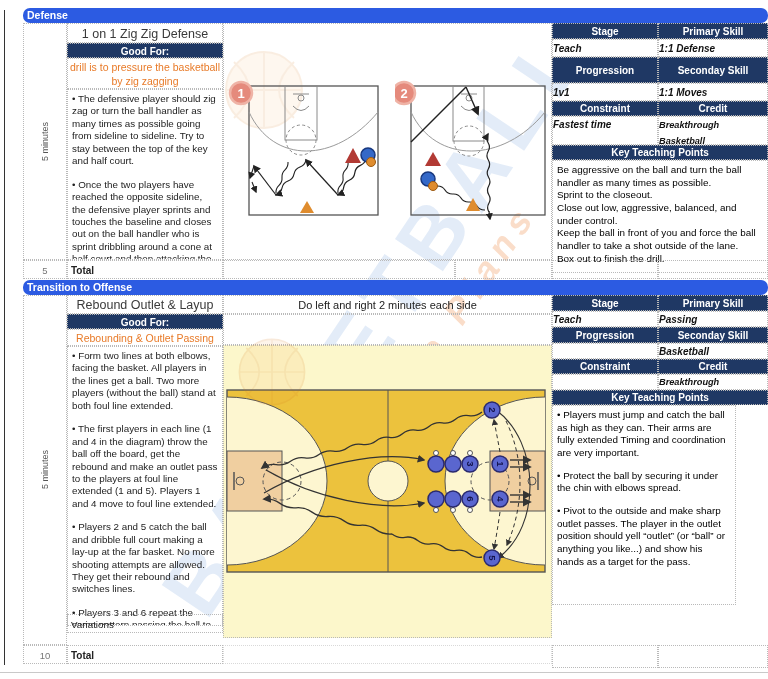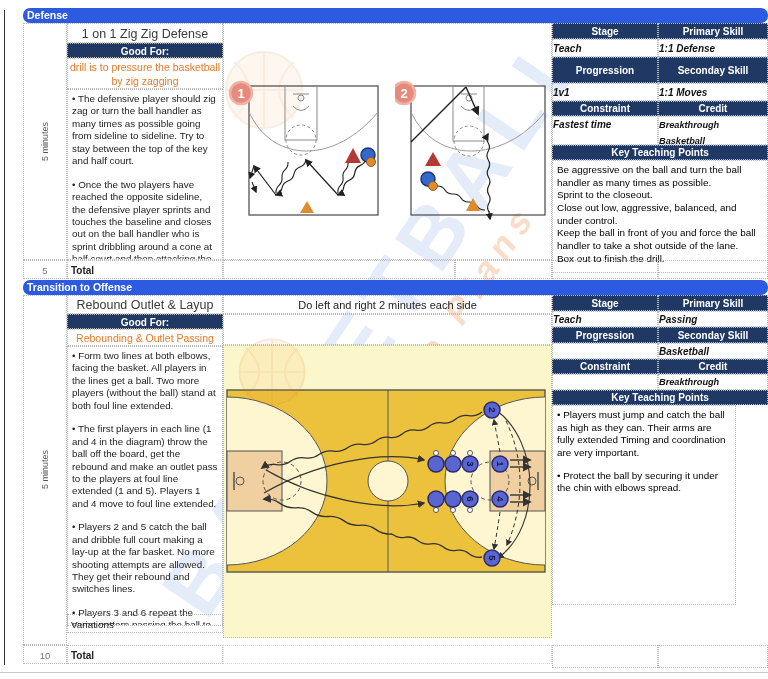--- a/index.html
+++ b/index.html
@@ -309,20 +309,21 @@
     <div class="val" style="width:106px;font-size:10px;line-height:15px;"></div>
     <div class="val" style="width:110px;font-size:9.2px;line-height:15px;">Breakthrough Basketball</div>
   </div>
   <div class="inforow" style="height:15px;">
     <div class="nhead" style="width:216px;font-size:10px;line-height:14px;">Key Teaching Points</div>
   </div>
   <div class="inforow" style="height:200px;">
     <div class="paras" style="width:184px;">
         <p>• Players must jump and catch the ball as high as they can. Their arms are fully extended Timing and coordination are very important.</p>
         <p>• Protect the ball by securing it under the chin with elbows spread.</p>
+        <p>• Pivot to the outside and make sharp outlet passes. The player in the outlet position should yell “outlet” (or “ball” or anything you like...) and show his hands as a target for the pass.</p>
       </div>
   </div>
 </div>
 
 <div class="cell num" style="left:23px;top:645px;width:44px;height:19px;line-height:19px;">
   <span>10</span>
 </div>
 <div class="cell total-lbl" style="left:67px;top:645px;width:156px;height:19px;line-height:19px;">
   <span>Total</span>
 </div>

